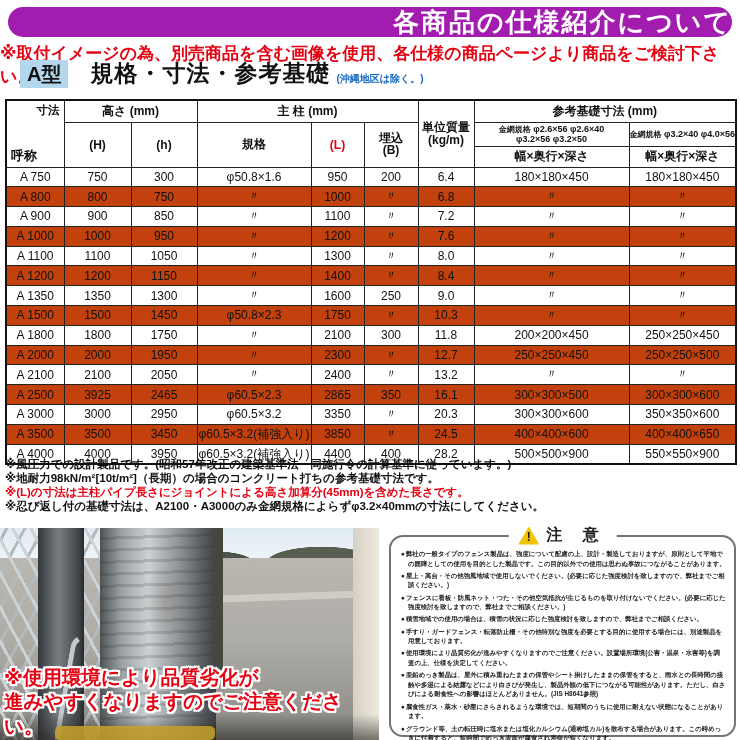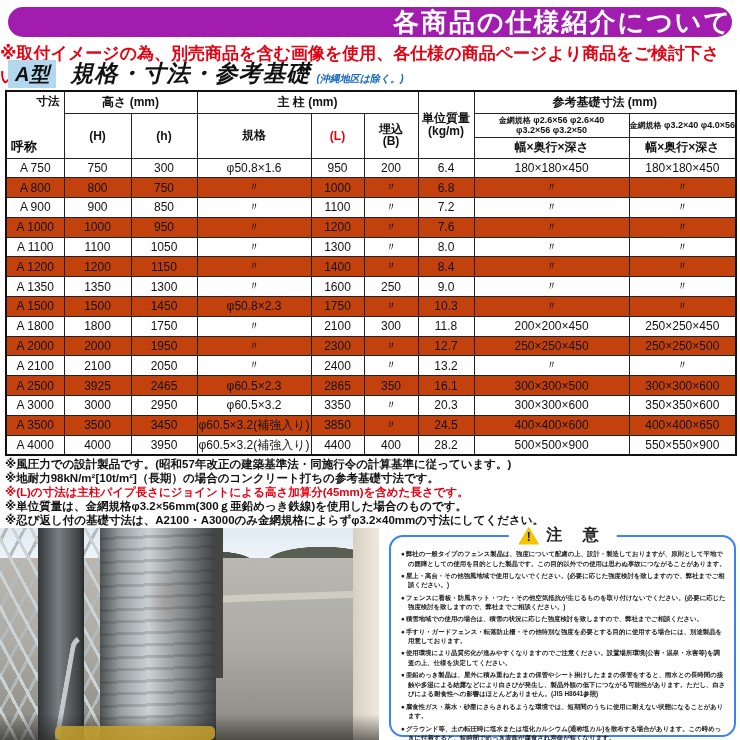--- a/index.html
+++ b/index.html
@@ -15,27 +15,27 @@
     background:#a21caf;border-radius:18px;
     display:flex;align-items:center;justify-content:flex-end;
   }
   .banner span{color:#fff;font-size:26px;font-weight:bold;letter-spacing:2px;}
   
   .notice-top{
     position:absolute;top:42px;right:4px;
     color:#e50012;font-size:17px;font-weight:bold;letter-spacing:0;
   }
   
-  .section-row{position:absolute;top:58px;left:8px;display:flex;align-items:center;font-style:italic;}
+  .section-row{position:absolute;top:58px;left:20px;display:flex;align-items:center;}
   .type-chip{background:#b3d7ec;color:#111;font-size:20px;font-weight:bold;padding:4px 7px;line-height:1;}
-  .section-title{font-size:23px;font-weight:bold;color:#111;margin-left:14px;letter-spacing:1px;}
+  .section-title{font-size:23px;font-weight:bold;color:#111;margin-left:22px;letter-spacing:1px;}
   .section-sub{font-size:10px;font-weight:bold;color:#1568bf;margin-left:6px;margin-top:10px;}
   
   table.spec{
-    position:absolute;top:90px;left:5px;width:730px;
+    position:absolute;top:99px;left:5px;width:730px;
     border-collapse:collapse;table-layout:fixed;
     font-size:12px;color:#111;
   }
   table.spec th,table.spec td{
     border:1px solid #222;padding:0;text-align:center;vertical-align:middle;
     overflow:hidden;white-space:nowrap;
   }
   table.spec{border:2px solid #111;}
   table.spec thead th{font-weight:bold;background:#fff;}
   .h-r1{height:22px;}
@@ -89,21 +89,21 @@
   .ph-yellow{left:55px;top:198px;width:160px;height:14px;background:#c8a22a;border-radius:5px;opacity:.85;}
   .photo-caption{
     position:absolute;left:4px;bottom:2px;z-index:5;
     color:#e50012;font-size:19.5px;font-weight:bold;line-height:1.25;letter-spacing:0;
     text-shadow:-2px -2px 0 #fff,2px -2px 0 #fff,-2px 2px 0 #fff,2px 2px 0 #fff,
                 -2px 0 0 #fff,2px 0 0 #fff,0 -2px 0 #fff,0 2px 0 #fff;
   }
   
   .warn-box{
     position:absolute;left:389px;top:535px;width:343px;height:198px;
-    border:2px solid #3b82f6;border-radius:14px;background:#fff;
+    border:2px solid #737373;border-radius:14px;background:#fff;
   }
   .warn-title{
     position:absolute;top:-12px;left:50%;transform:translateX(-50%);
     background:#fff;padding:0 10px;display:flex;align-items:center;gap:7px;white-space:nowrap;
   }
   .warn-title .txt{font-size:16px;font-weight:bold;color:#222;letter-spacing:8px;}
   .warn-icon{position:relative;width:21px;height:18px;display:inline-block;}
   .warn-icon .tri{position:absolute;inset:0;background:#f2c500;
     clip-path:polygon(50% 0,0 100%,100% 100%);}
   .warn-icon .tri::after{content:"!";position:absolute;left:0;right:0;bottom:0;top:3px;
@@ -350,38 +350,41 @@
         <td>500×500×900</td>
         <td>550×550×900</td>
       </tr>
     </tbody>
 </table>
 
 <div class="notes">
     <div class="note-line">※風圧力での設計製品です。(昭和57年改正の建築基準法・同施行令の計算基準に従っています。)</div>
     <div class="note-line">※地耐力98kN/m²[10t/m²]（長期）の場合のコンクリート打ちの参考基礎寸法です。</div>
     <div class="note-line em">※(L)の寸法は主柱パイプ長さにジョイントによる高さ加算分(45mm)を含めた長さです。</div>
-    <div class="note-line">※単位質量は、金網規格φ3.2×56mm(300ｇ亜鉛めっき鉄線)を使用した場合のものです。</div>
     <div class="note-line">※忍び返し付の基礎寸法は、A2100・A3000のみ金網規格によらずφ3.2×40mmの寸法にしてください。</div>
   </div>
 
 <div class="photo">
   <div class="ph ph-sky"></div>
   <div class="ph ph-trees"></div>
   <div class="ph ph-concrete"></div>
   <div class="ph ph-curb"></div>
   <div class="ph ph-mesh"></div>
   <div class="ph ph-post-square"></div>
   <div class="ph ph-wire"></div>
   <div class="ph ph-pole"></div>
   <div class="ph ph-pole-tex"></div>
   <div class="ph ph-pole-thin"></div>
   <div class="ph ph-wall"></div>
   <div class="ph ph-shadow"></div>
   <div class="ph ph-yellow"></div>
+  <div class="photo-caption">
+    <span>※使用環境により品質劣化が</span><br>
+    <span>進みやすくなりますのでご注意ください。</span>
+  </div>
 </div>
 
 <div class="warn-box">
   <div class="warn-title">
     <span class="warn-icon">
         <span class="tri"></span>
       </span>
     <span class="txt">注 意</span>
   </div>
   <ul class="warn-list">

